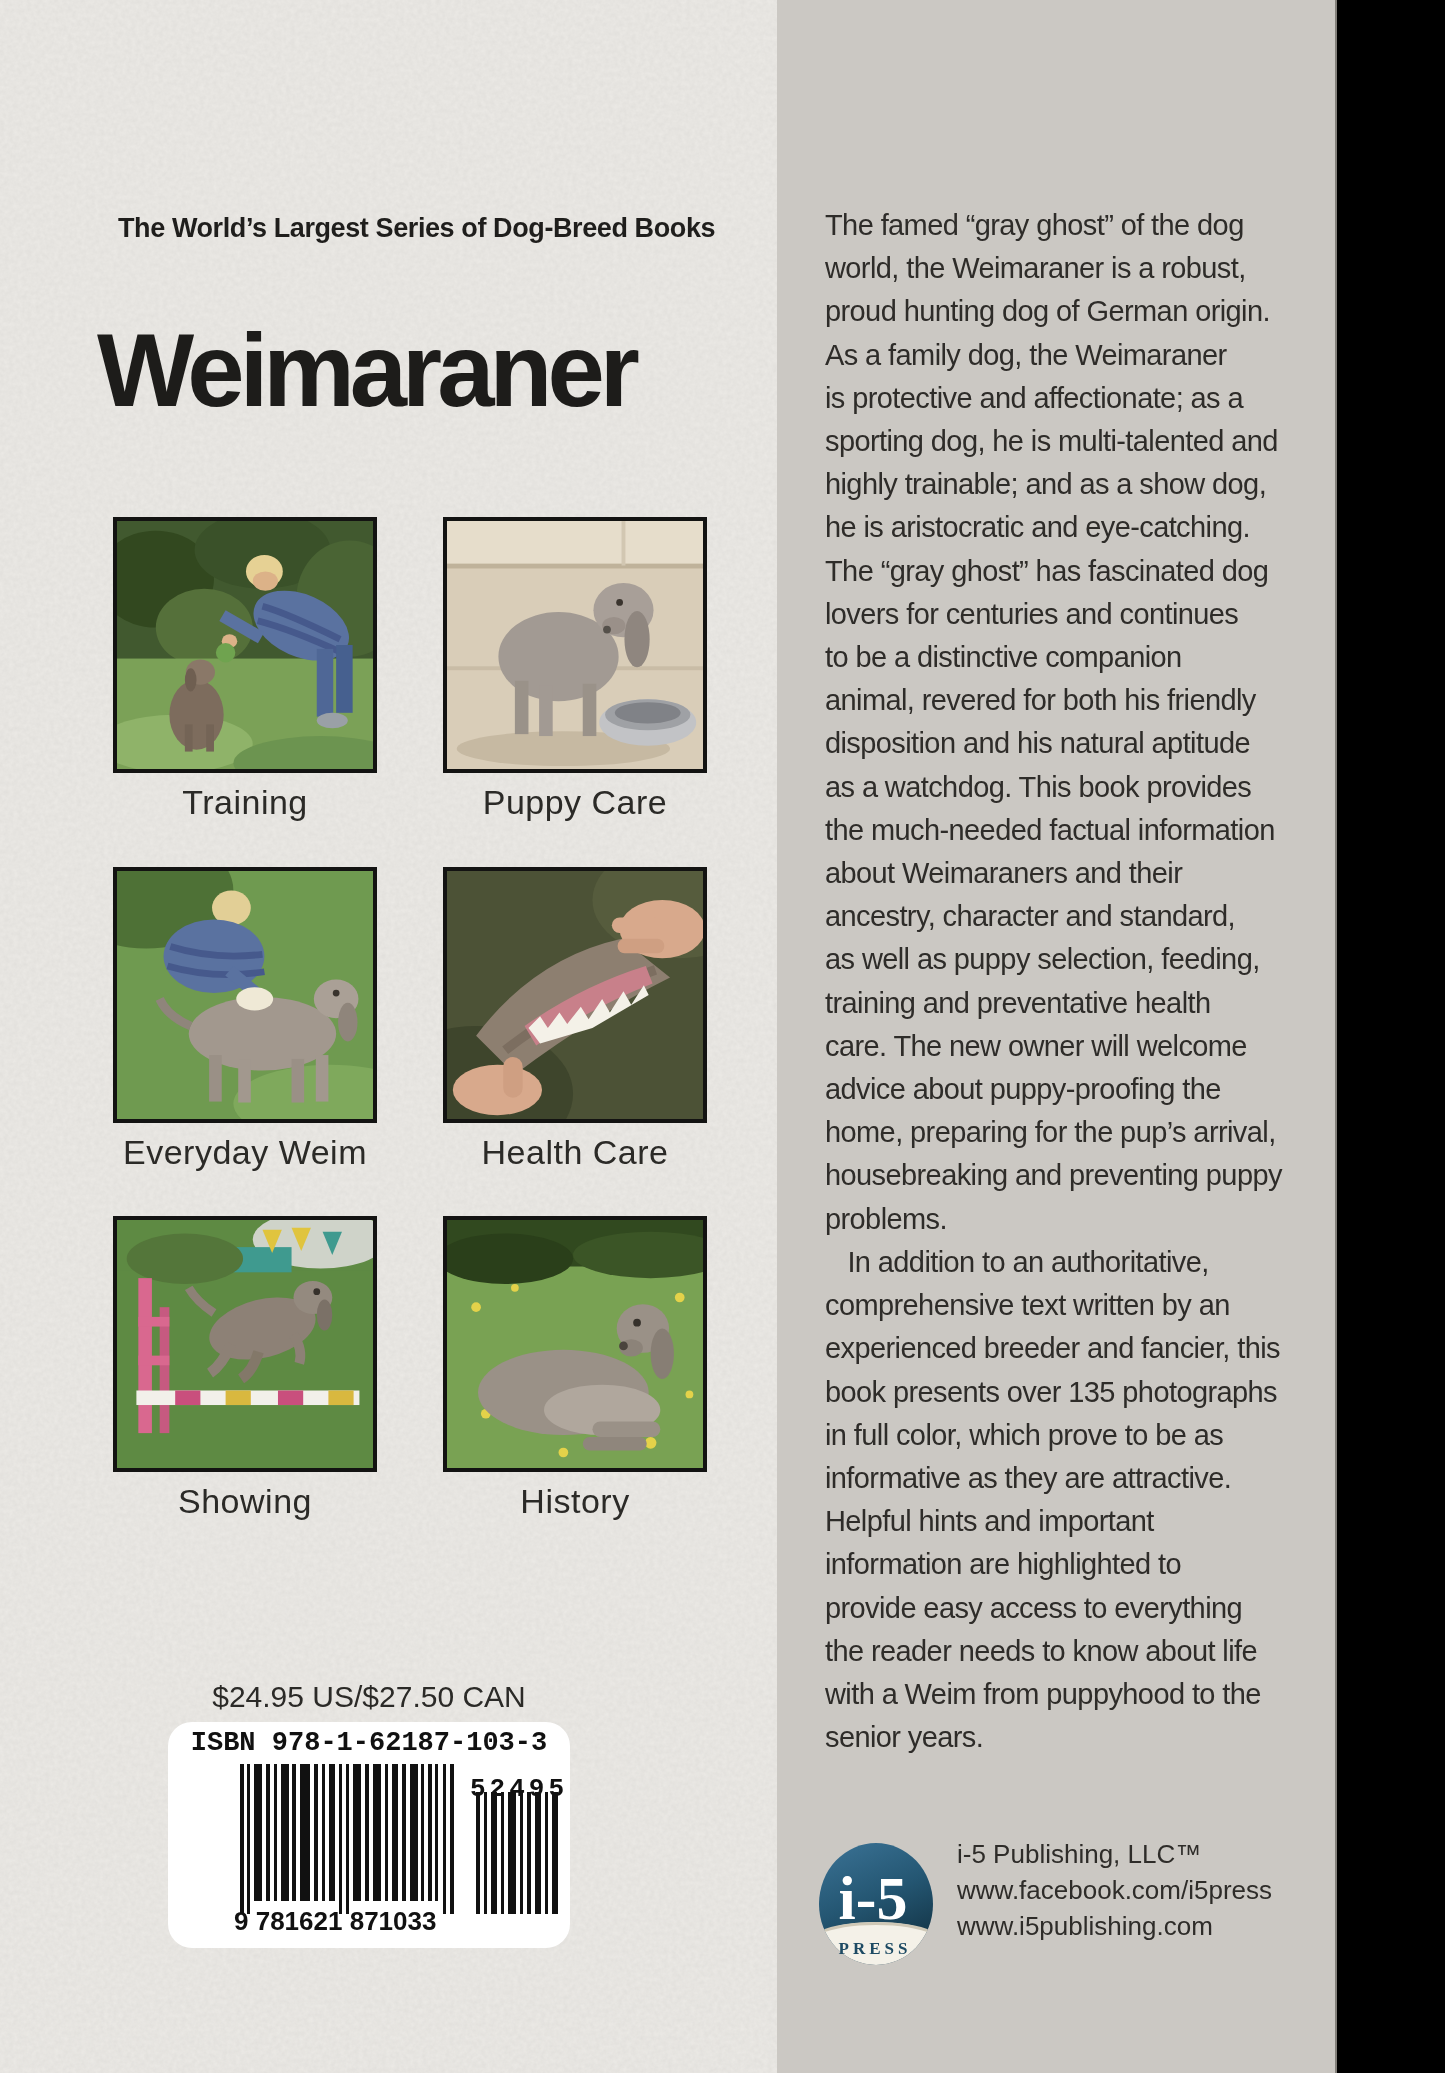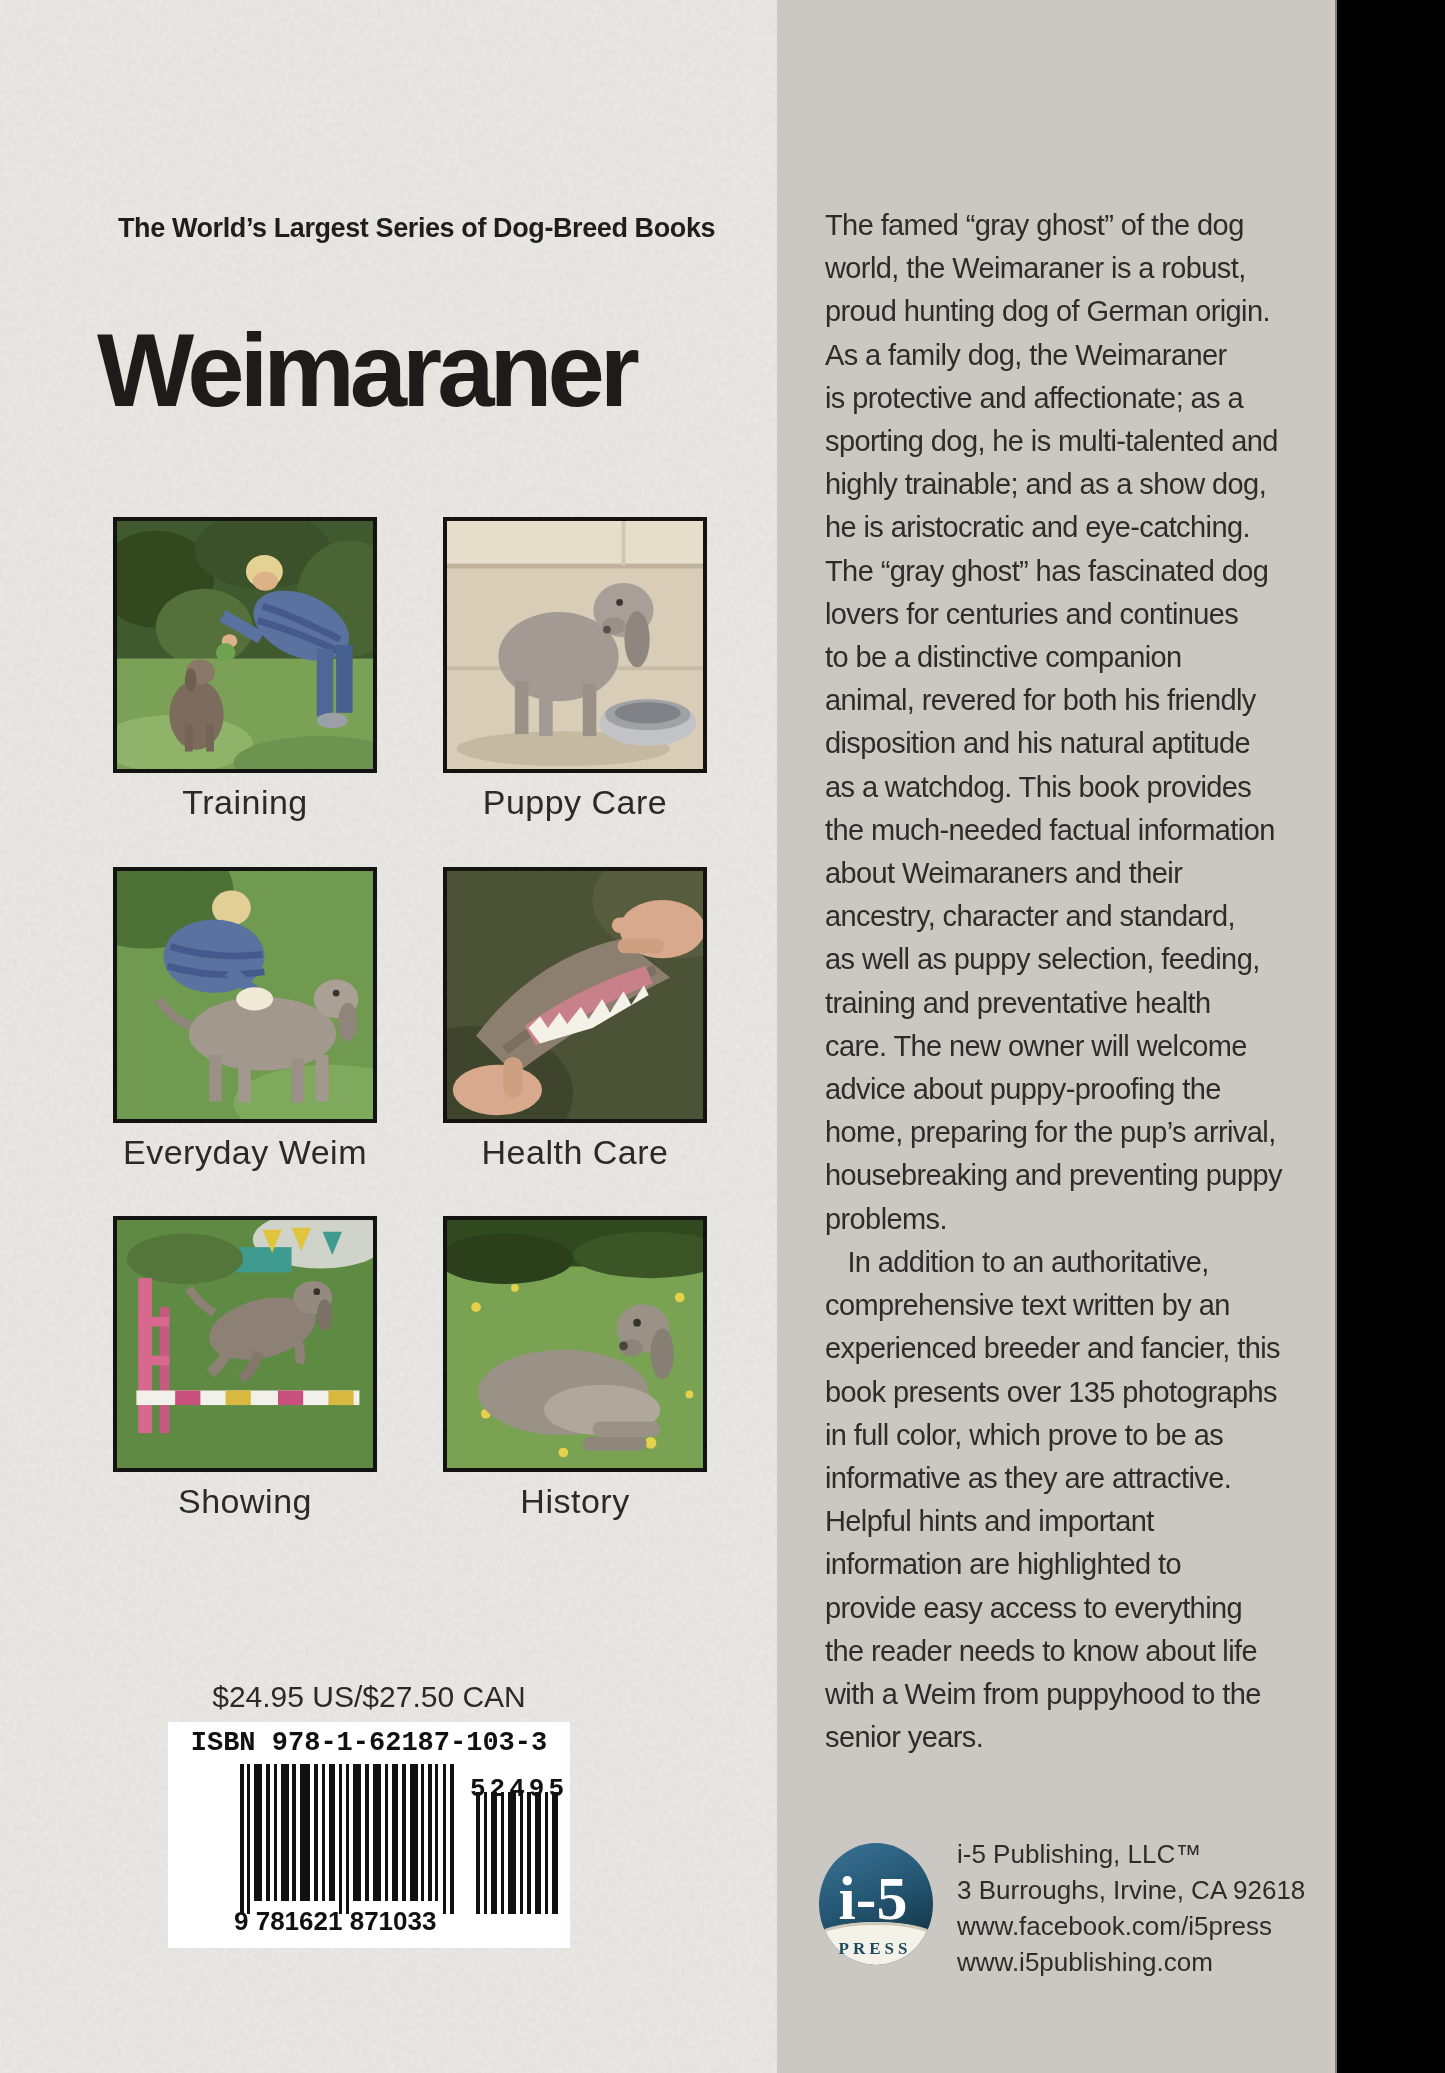--- a/index.html
+++ b/index.html
@@ -19,21 +19,21 @@
   .photo{position:absolute;width:264px;height:256px;border:4px solid #131312;
          box-sizing:border-box;overflow:hidden;background:#888;}
   .photo svg{display:block;width:100%;height:100%;}
   .caption{position:absolute;width:264px;text-align:center;
     font-size:34px;color:#2b2a27;letter-spacing:0.5px;}
 
   .price{position:absolute;left:168px;top:1680px;width:402px;text-align:center;
     font-size:30px;color:#2b2a27;}
 
   .barcode-box{position:absolute;left:168px;top:1722px;width:402px;height:226px;
-    background:#ffffff;}
+    background:#ffffff;border-radius:24px;}
   .isbn-label{position:absolute;left:0;top:6px;width:402px;text-align:center;
     font-family:"Liberation Mono",monospace;font-weight:bold;font-size:27px;
     letter-spacing:0px;color:#111;}
   .ean-digits{position:absolute;left:46px;top:184px;
     font-family:Liberation Sans, sans-serif;font-weight:bold;font-size:26px;color:#111;margin-left:20px;}
   .supp-digits{position:absolute;left:302px;top:52px;width:92px;text-align:center;
     font-family:"Liberation Mono",monospace;font-weight:bold;font-size:26px;
     letter-spacing:4px;color:#111;}
 
   
@@ -346,21 +346,20 @@
         <ellipse cx="58" cy="62" rx="57" ry="61" fill="url(#navy)"></ellipse>
         <g clip-path="url(#logoclip)">
           <path d="M-2 92 C 28 76, 88 76, 118 92 L118 126 L-2 126 Z" fill="#f4f1e8"></path>
           <path d="M-2 92 C 28 78, 88 78, 118 92" stroke="#cfc8b6" stroke-width="3" fill="none"></path>
         </g>
         <text x="55" y="77" text-anchor="middle" font-family="Liberation Serif, serif" font-weight="bold" font-size="62" fill="#ffffff">i-5</text>
         <text x="57" y="112" text-anchor="middle" font-family="Liberation Serif, serif" font-weight="bold" font-size="17" letter-spacing="4" fill="#1d4a63">PRESS</text>
       </svg>
       <div class="pub-lines">
         <div>i-5 Publishing, LLC™</div>
-        <div>3 Burroughs, Irvine, CA 92618</div>
         <div>www.facebook.com/i5press</div>
         <div>www.i5publishing.com</div>
       </div>
     </div>
   </div>
 
   <div class="black-strip"></div>
 </div>
 
 </body></html>

